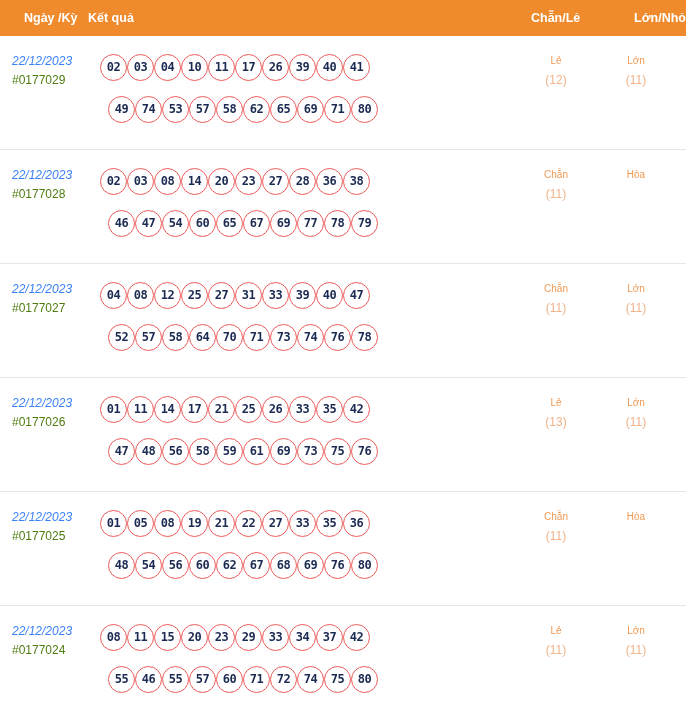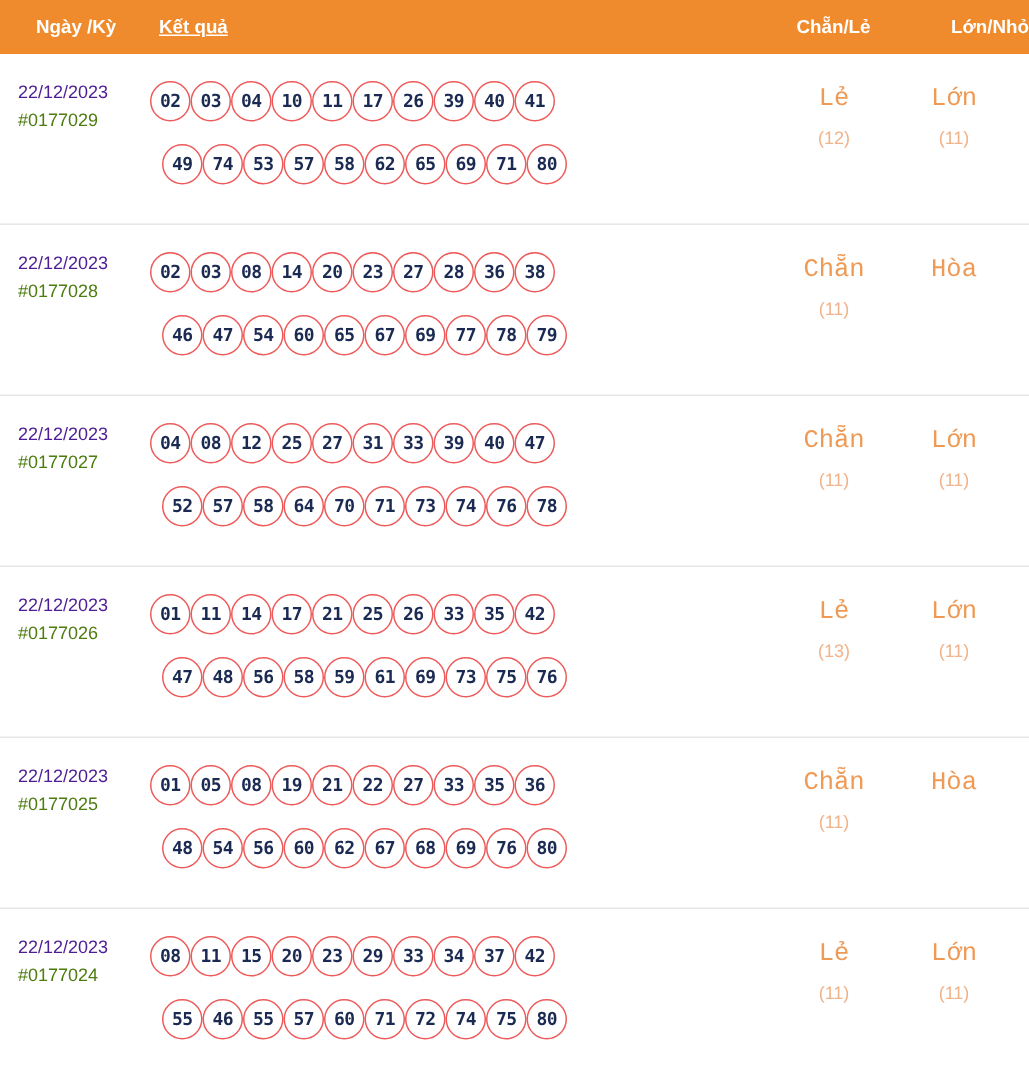--- a/index.html
+++ b/index.html
@@ -26,21 +26,21 @@
     align-items: center;
     position: relative;
   }
   .th {
     color: #ffffff;
     font-size: 12.5px;
     font-weight: bold;
     white-space: nowrap;
   }
   .th-date   { position: absolute; left: 12px; padding-left: 12px; }
-  .th-result { position: absolute; left: 106px; text-decoration: underline; }
+  .th-result { position: absolute; left: 88px; }
   .th-oddeven{ position: absolute; left: 531px; }
   .th-bigsm  { position: absolute; left: 634px; }
 
   
   .row {
     position: relative;
     border-bottom: 1px solid #e6e6e6;
     height: 114px;
     display: flex;
     align-items: flex-start;
@@ -49,23 +49,24 @@
 
   .cell-date {
     position: absolute;
     left: 12px;
     top: 16px;
     width: 92px;
     line-height: 1.55;
   }
   .date-text {
     display: block;
-    color: #4c1d95;
+    color: #3b82f6;
     font-size: 12px;
     white-space: nowrap;
+    font-style: italic;
   }
   .issue-text {
     display: block;
     color: #4d7c0f;
     font-size: 12px;
     white-space: nowrap;
   }
 
   .cell-result {
     position: absolute;
@@ -103,22 +104,21 @@
     top: 16px;
     text-align: center;
     line-height: 1.75;
   }
   .cell-oddeven  { left: 520px; width: 72px; }
   .cell-bigsmall { left: 600px; width: 72px; }
 
   .verdict {
     display: block;
     color: #ee9a55;
-    font-size: 17px;
-    font-family: Liberation Mono, monospace;
+    font-size: 10px;
   }
   .verdict-count {
     display: block;
     color: #f0b38a;
     font-size: 12px;
   }
   .verdict-count:empty { display: none; }
 </style>
 </head>
 <body>

